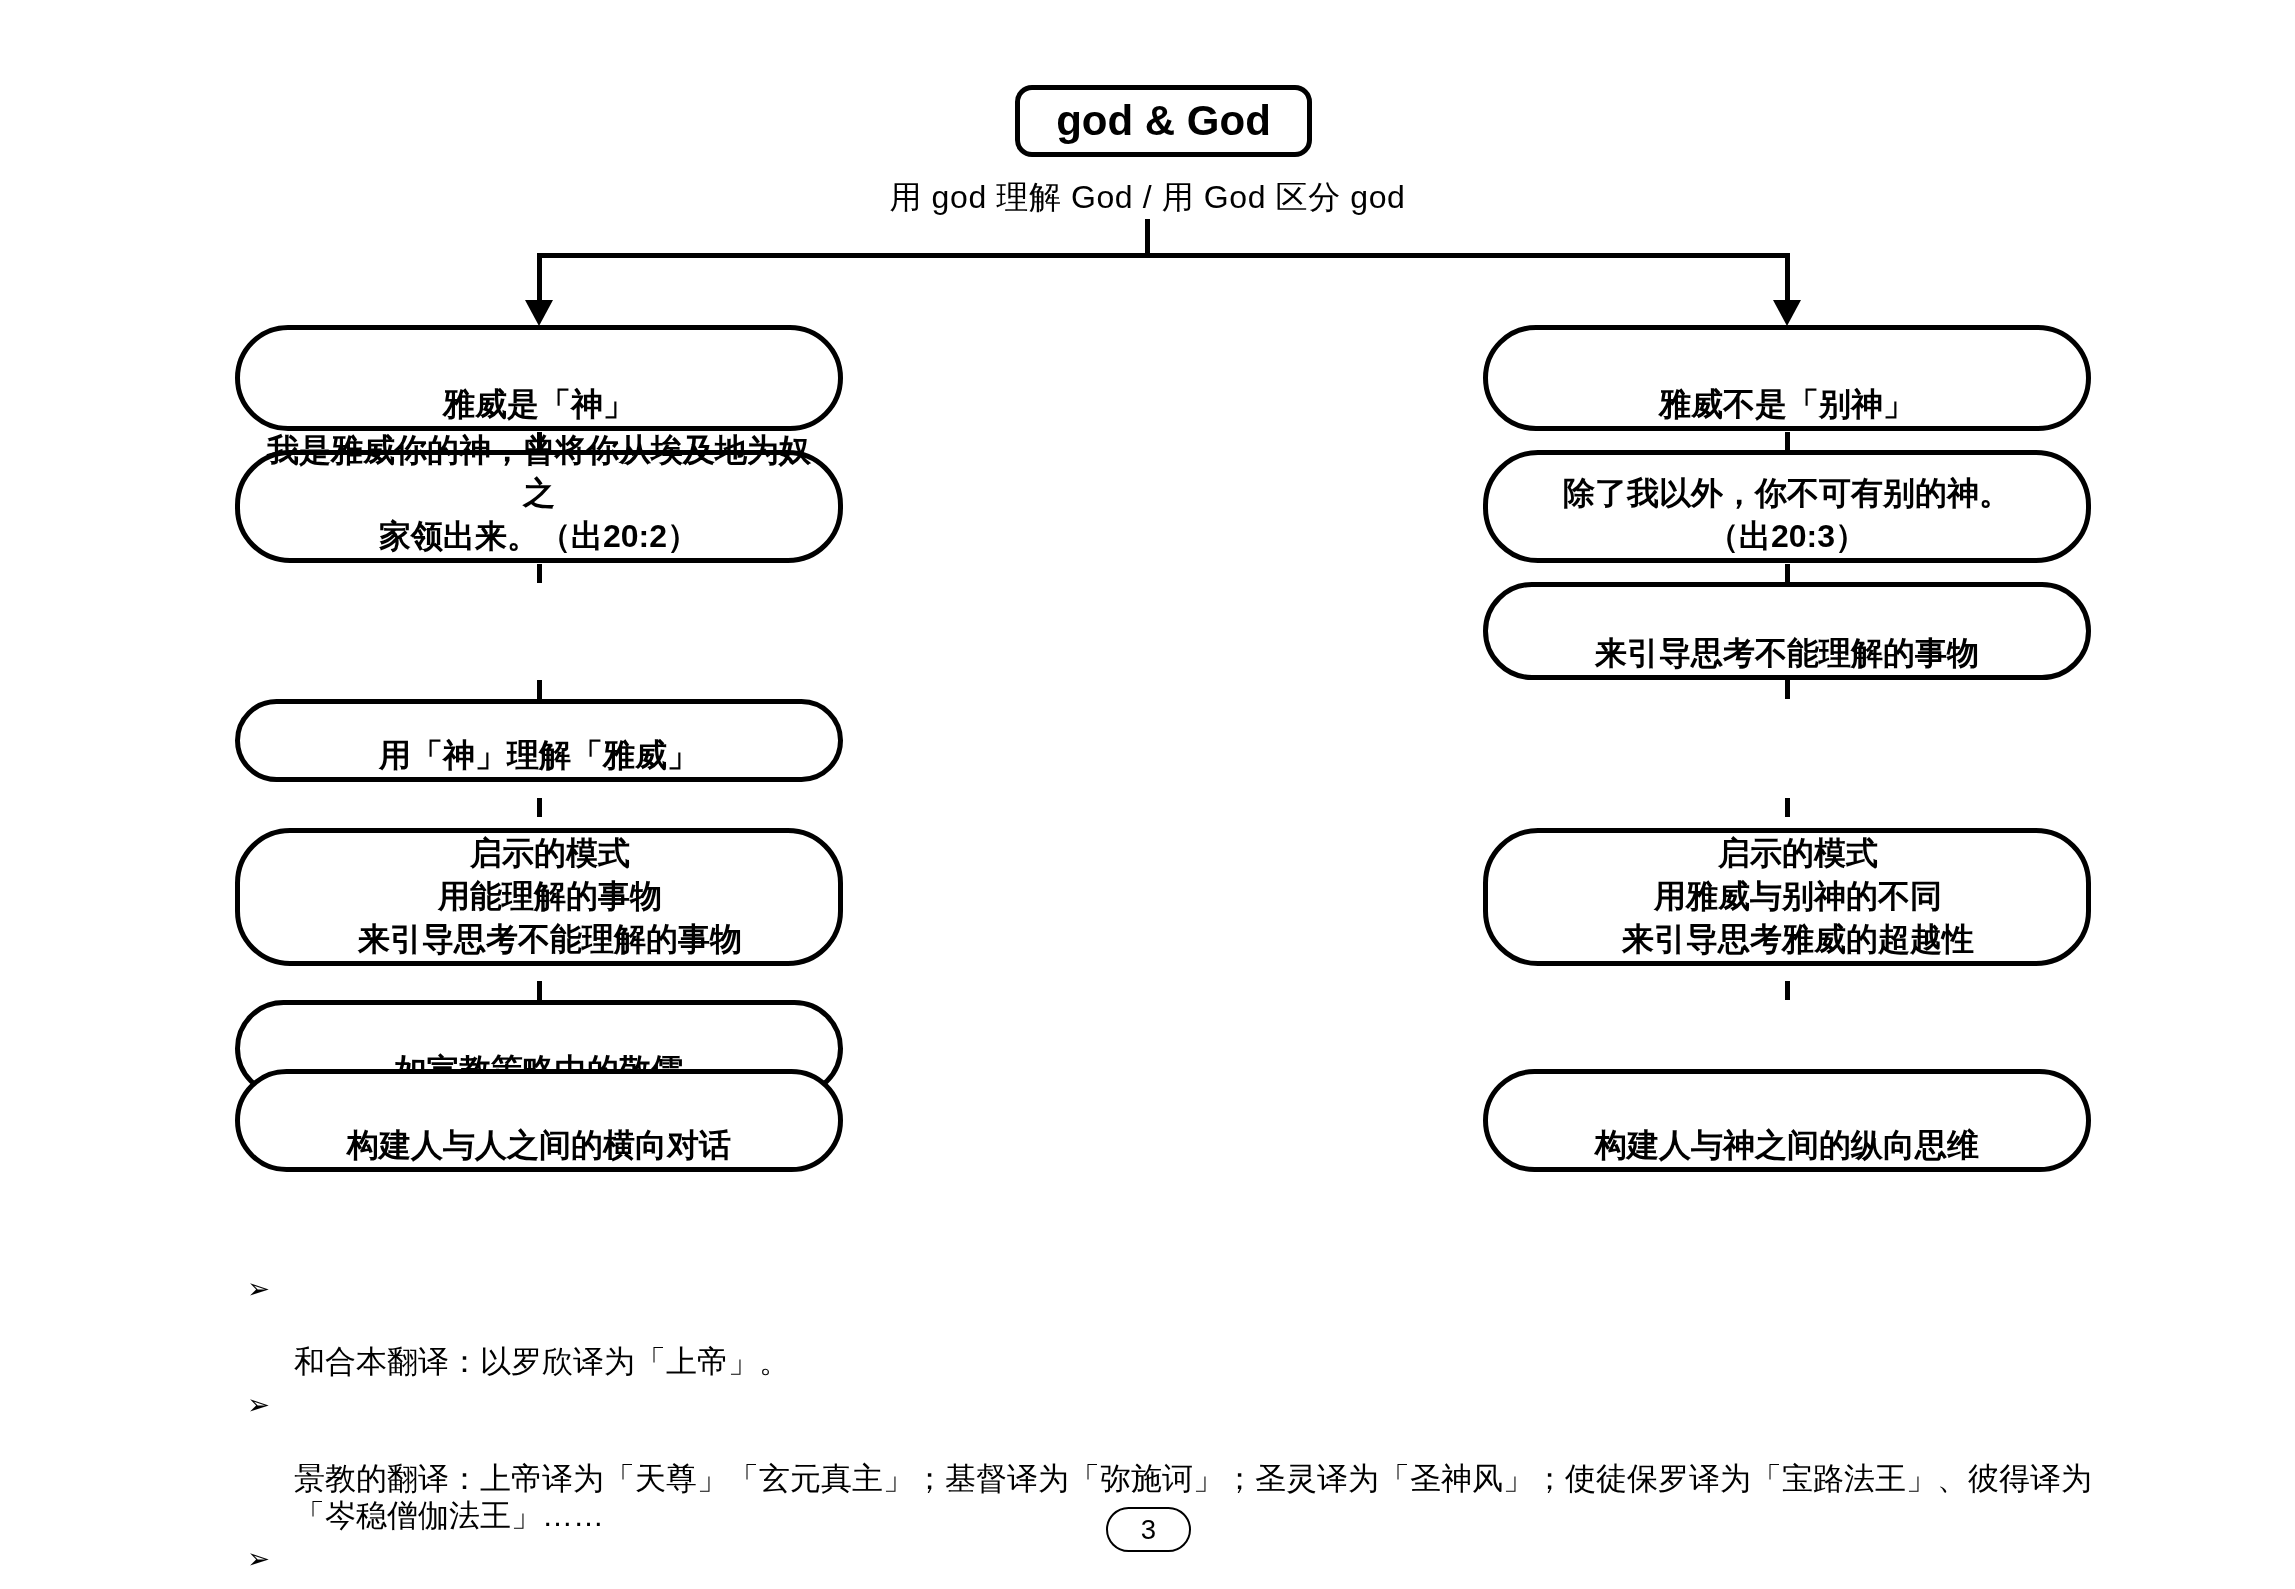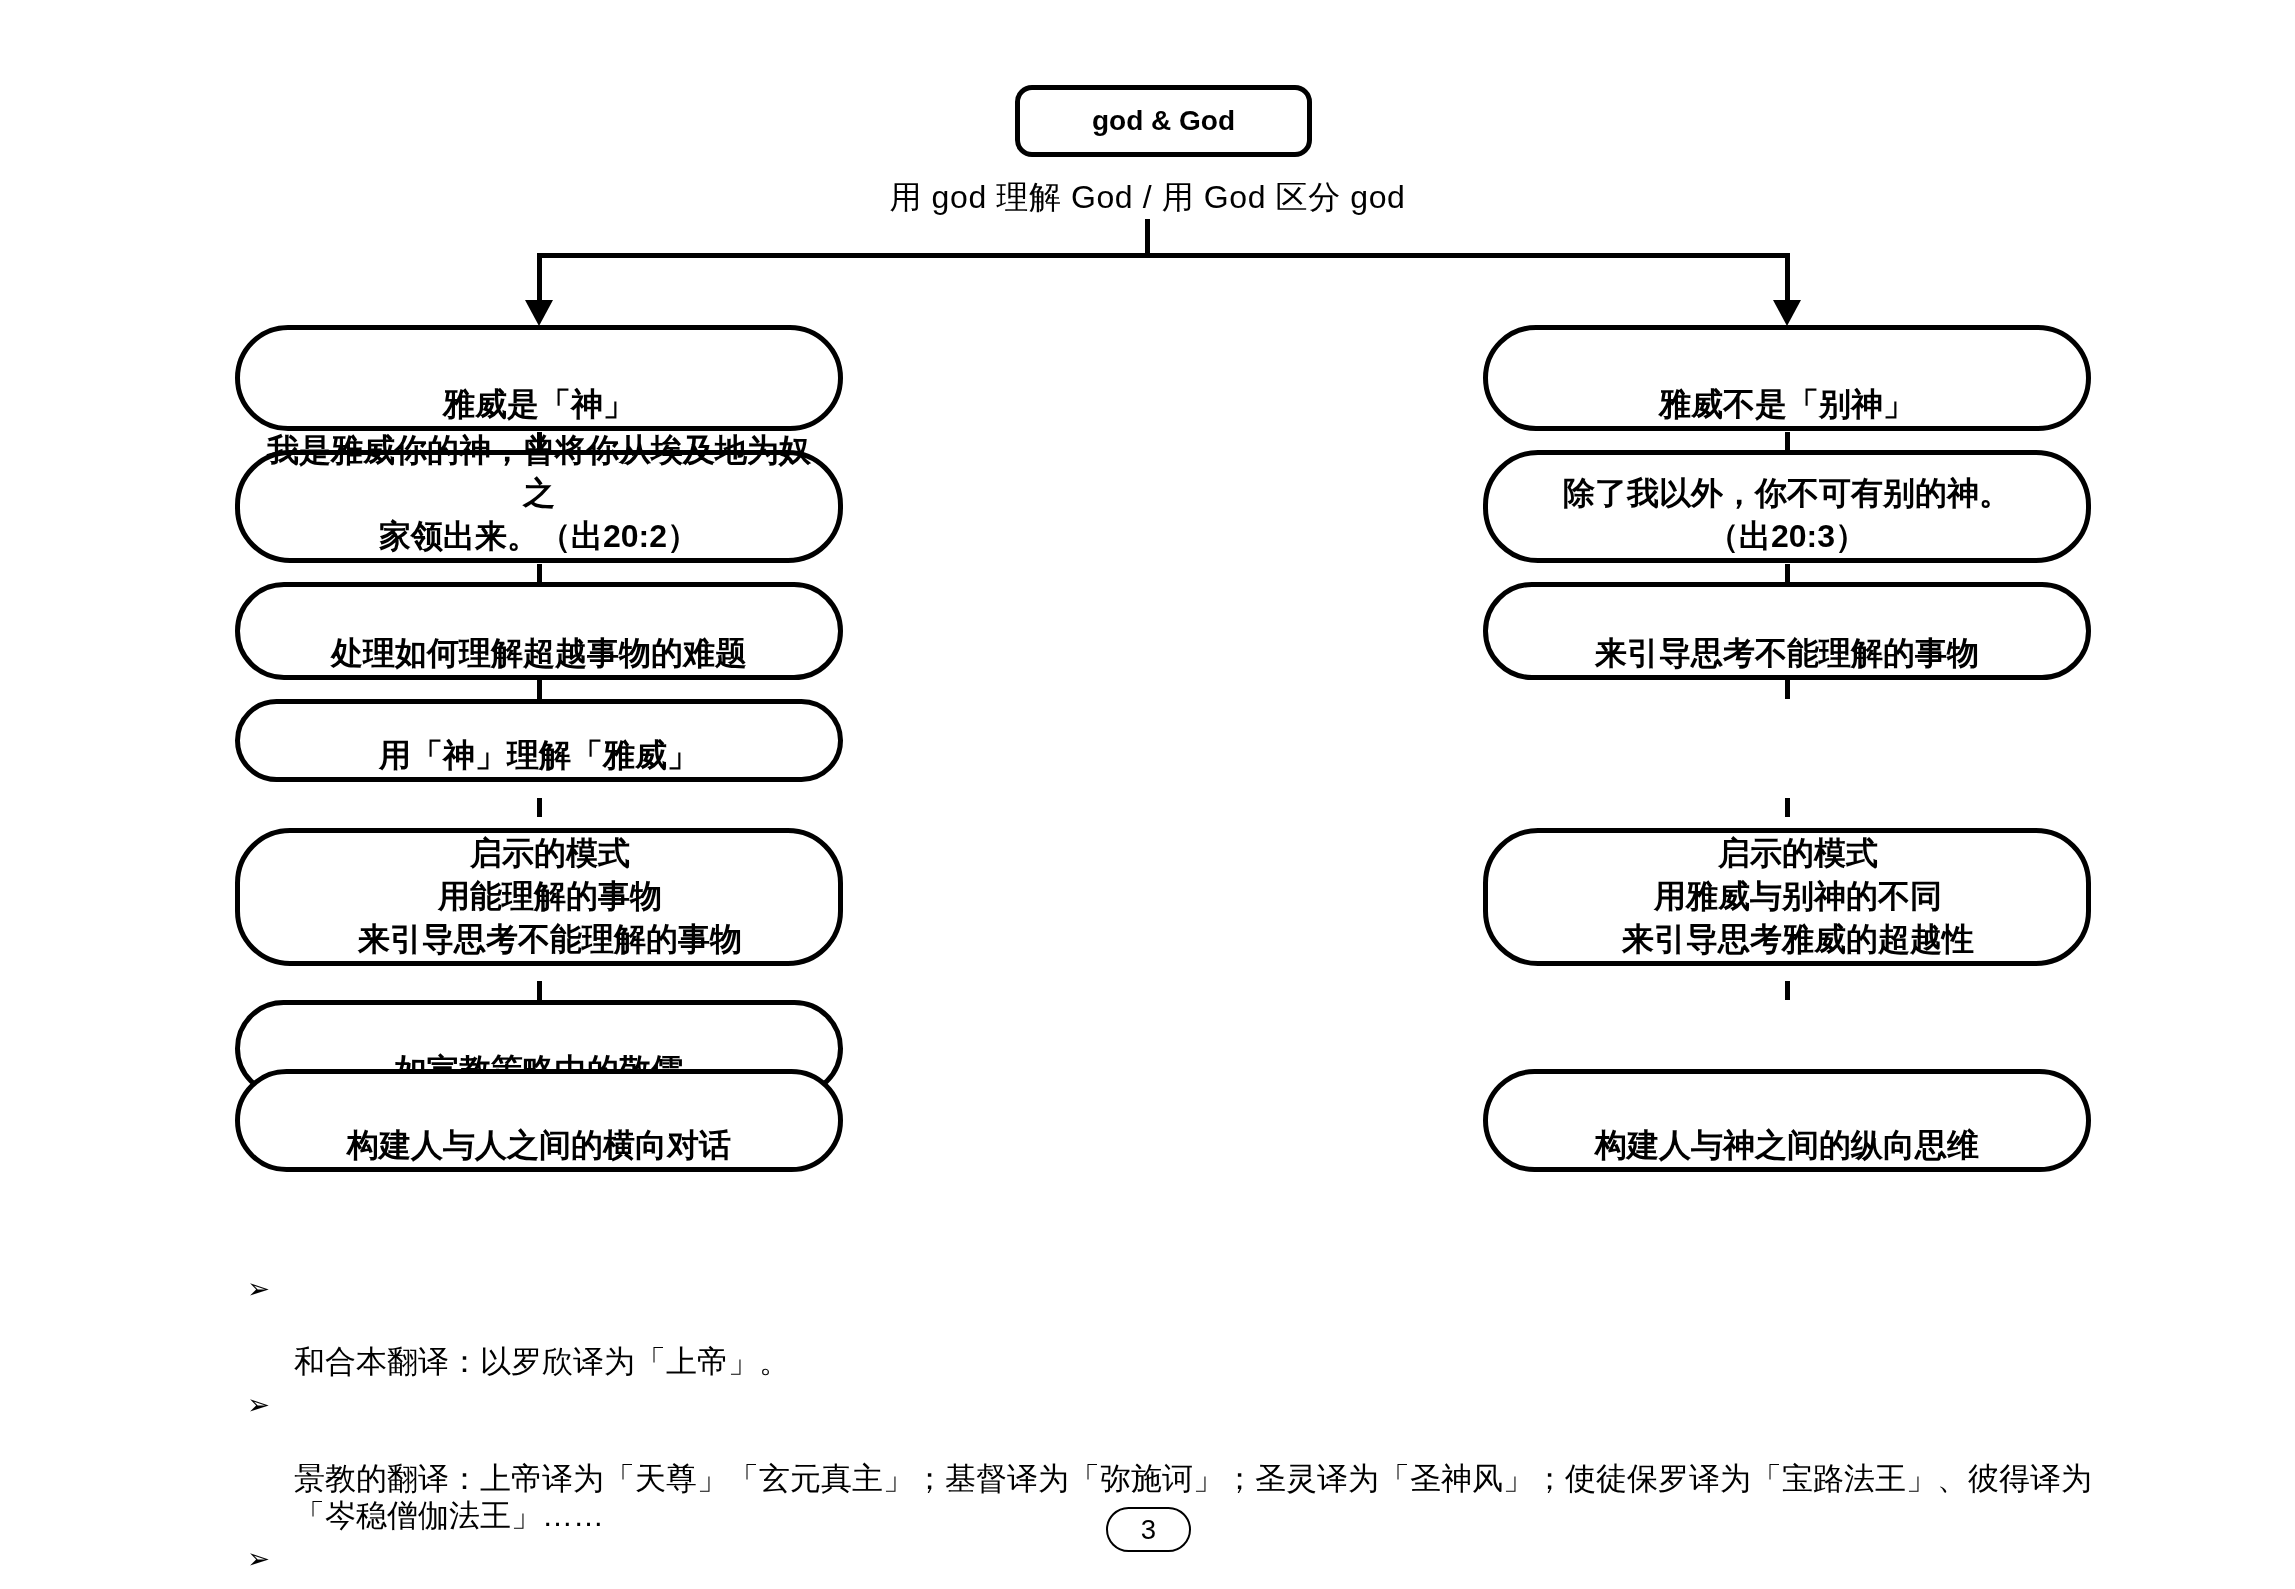--- a/index.html
+++ b/index.html
@@ -4,21 +4,21 @@
 <style>
   html,body{margin:0;padding:0;background:#ffffff;}
   .canvas{
     position:relative;width:2295px;height:1589px;background:#ffffff;
     font-family:"Liberation Sans",sans-serif;color:#000;overflow:hidden;
   }
   .title-box{
     position:absolute;left:1015px;top:85px;width:297px;height:72px;
     border:5.7px solid #000;border-radius:17px;background:#fff;
     display:flex;align-items:center;justify-content:center;
-    font-size:28px;font-weight:700;box-sizing:border-box;
+    font-size:42px;font-weight:700;box-sizing:border-box;
   }
   .subtitle{
     position:absolute;left:0;top:176px;width:2295px;text-align:center;
     font-size:32px;font-weight:500;letter-spacing:0.6px;
   }
   .vline{position:absolute;width:4.6px;background:#000;}
   .hline{position:absolute;height:5.2px;background:#000;}
   .arrowhead{
     position:absolute;width:0;height:0;
     border-left:14.3px solid transparent;border-right:14.3px solid transparent;
@@ -71,21 +71,20 @@
   <div class="vline" style="left:537px;top:256px;height:48px;"></div>
   <div class="arrowhead" style="left:525px;top:300px;"></div>
   <div class="vline" style="left:1785px;top:256px;height:48px;"></div>
   <div class="arrowhead" style="left:1773px;top:300px;"></div>
 
   <div class="flow-box colL r1"><span>雅威是「神」</span></div>
   <div class="vline" style="left:537px;top:432px;height:19px;"></div>
   <div class="flow-box colL r2"><span>我是雅威你的神，曾将你从埃及地为奴之
 家领出来。（出20:2）</span></div>
   <div class="vline" style="left:537px;top:564px;height:19px;"></div>
-  <div class="flow-box colL r3"><span>处理如何理解超越事物的难题</span></div>
   <div class="vline" style="left:537px;top:680px;height:19px;"></div>
   <div class="flow-box colL r4"><span>用「神」理解「雅威」</span></div>
   <div class="vline" style="left:537px;top:798px;height:19px;"></div>
   <div class="flow-box colL r5"><span>启示的模式
 用能理解的事物
 来引导思考不能理解的事物</span></div>
   <div class="vline" style="left:537px;top:981px;height:19px;"></div>
   <div class="flow-box colL r6"><span>如宣教策略中的敬儒</span></div>
   <div class="vline" style="left:537px;top:1097px;height:18.4px;"></div>
   <div class="arrowhead" style="left:525px;top:1110px;"></div>

